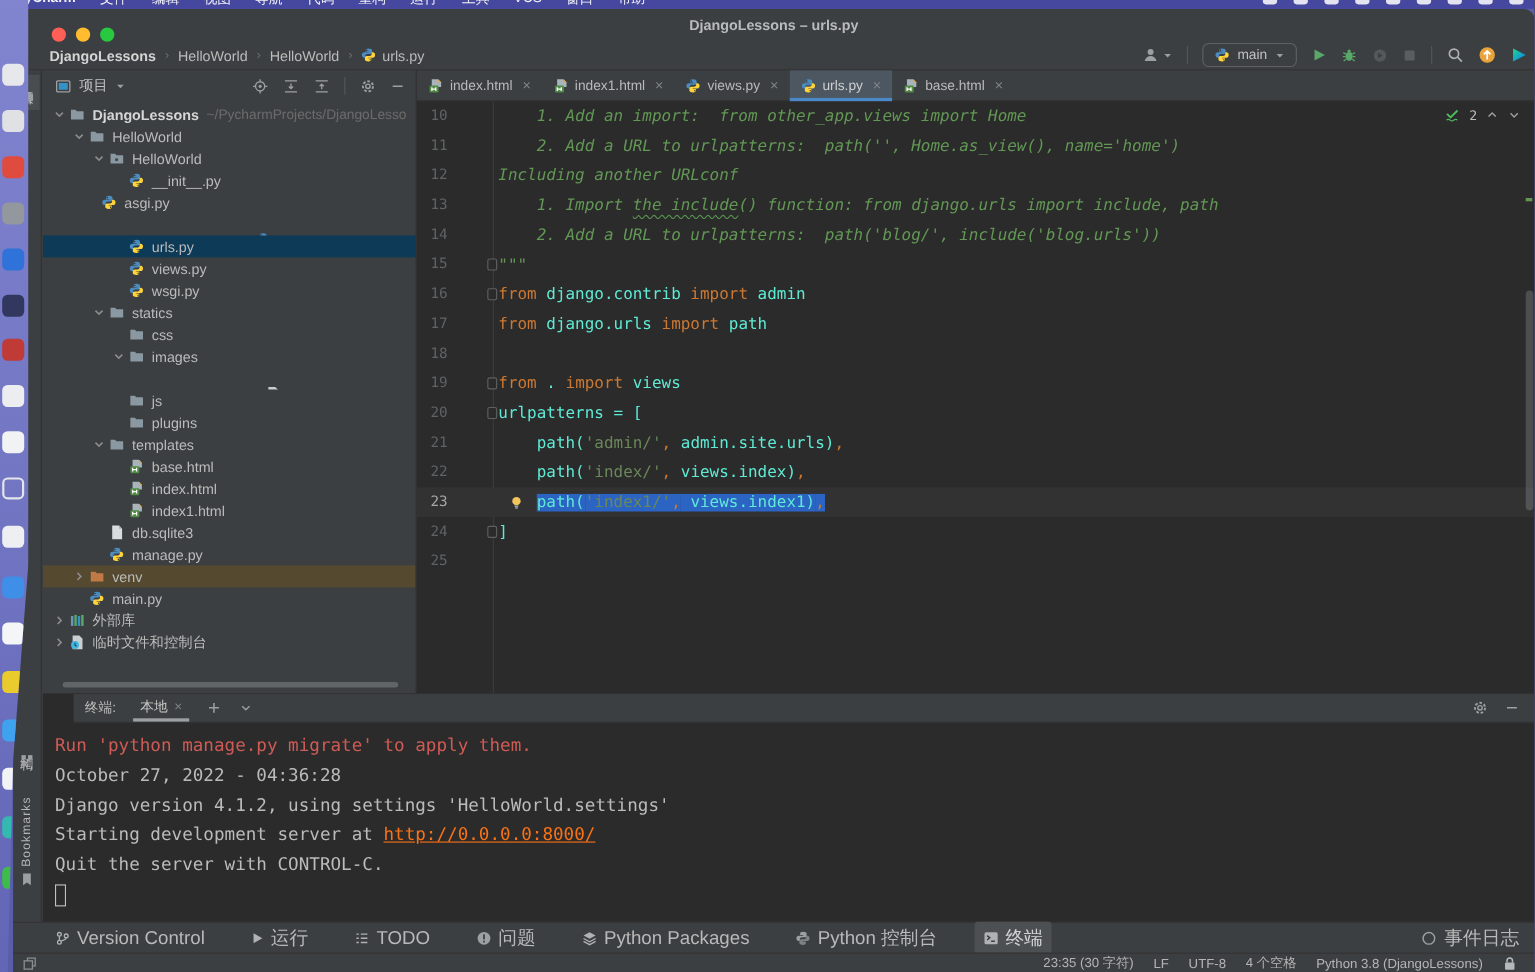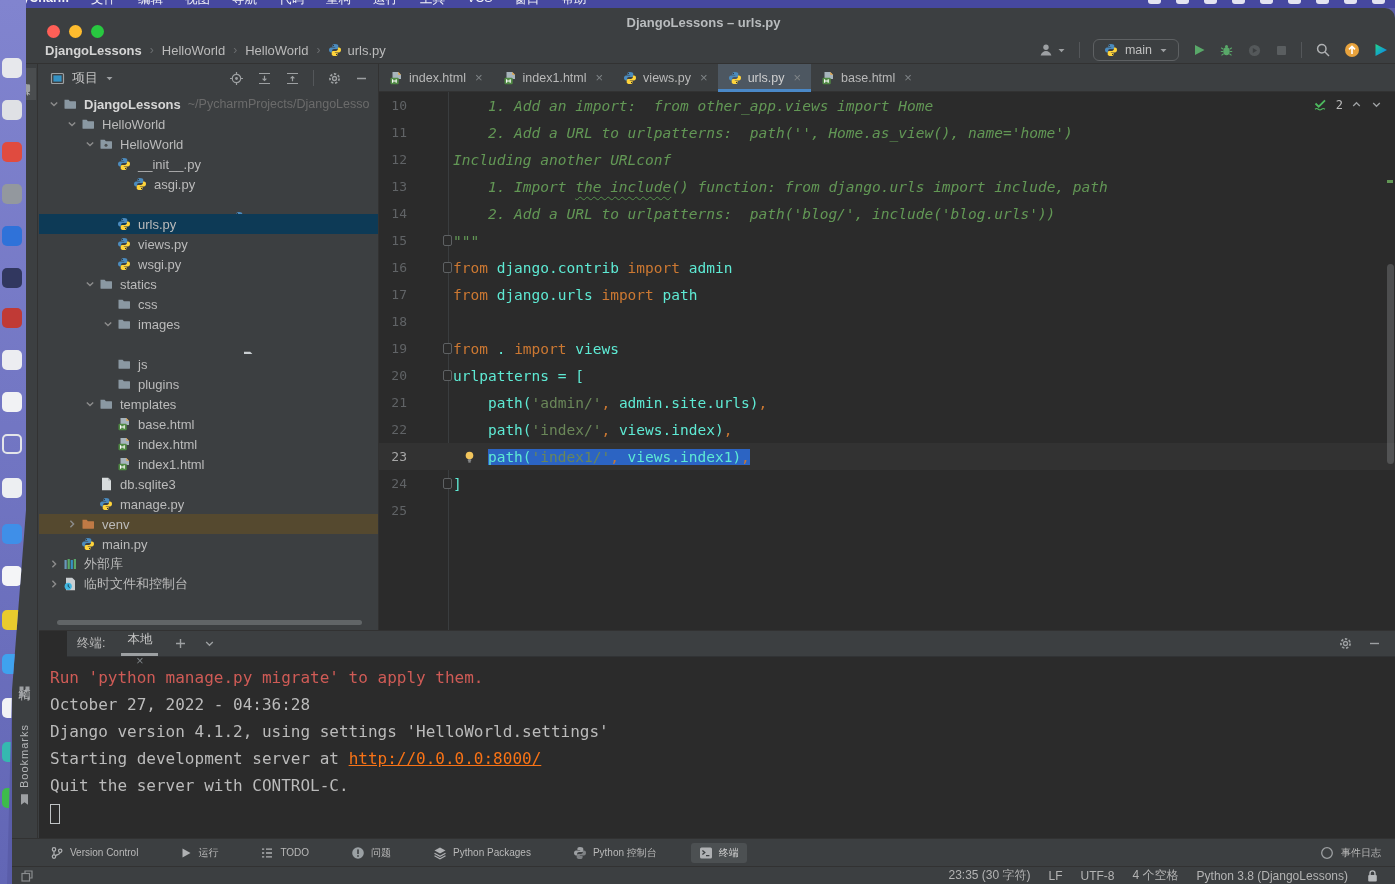--- a/index.html
+++ b/index.html
@@ -90,32 +90,32 @@
   .tok.pl  { color:#5eead4; }
   .tok.selected { background:#2c64c3; }
   .tok.typo { text-decoration:underline wavy #55924d; text-underline-offset:4px; text-decoration-thickness:1px; }
   #inspection { position:absolute; top:5px; right:12px; display:flex; align-items:center; gap:7px; font-size:12px; color:#bbb; }
   #vscroll { position:absolute; right:1px; top:172px; width:7px; height:200px; background:rgba(164,168,172,.28); border-radius:4px; }
   #stripe-mark { position:absolute; right:2px; top:88px; width:6px; height:3px; background:#629755; }
 
   
   #terminal { position:absolute; left:27px; top:622px; right:0; height:208px; background:#2b2b2b; border-top:1px solid #323232; }
   #term-header { height:26px; background:#3c3f41; display:flex; align-items:center; font-size:12.5px; color:#bbb; padding-left:10px; border-bottom:1px solid #313335; gap:16px;margin-left:28px; }
-  .term-tab { display:flex; align-items:center; gap:6px; height:100%; padding:0 6px; border-bottom:3px solid #9da0a2; color:#c6c6c6;flex-direction:column; }
+  .term-tab { display:flex; align-items:center; gap:6px; height:100%; padding:0 6px; border-bottom:3px solid #9da0a2; color:#c6c6c6; }
   .term-tab .x { color:#7f8487; }
   .th-right { margin-left:auto; display:flex; gap:15px; padding-right:14px; align-items:center; }
   #term-body { padding:7px 0 0 11px; font-family:"DejaVu Sans Mono",monospace; font-size:16px; line-height:27px; }
   .tline .fg { color:#bbbbbb; }
   .tline .err { color:#CF5B56;margin-top:16px; }
   .tline .link { color:#f97316; text-decoration:underline; }
   .cursor { display:inline-block; width:10px; height:20px; border:1.5px solid #c0c3c5; vertical-align:middle; }
 
   
   #bottombar { position:absolute; left:0; right:0; top:830px; height:28px; background:#3c3f41; border-top:1px solid #323232;
-               display:flex; align-items:center; font-size:10px; color:#b9b9b9; padding:0 14px 0 30px; }
+               display:flex; align-items:center; font-size:17px; color:#b9b9b9; padding:0 14px 0 30px; }
   #bb-left { display:flex; align-items:center; gap:26px; }
   .bb-item { display:flex; align-items:center; gap:6px; padding:3px 8px; border-radius:3px; }
   .bb-item.active { background:#4c5052; color:#d2d2d2; }
   #bb-right { margin-left:auto; display:flex; align-items:center; gap:7px; }
   #statusbar { position:absolute; left:0; right:0; top:858px; height:18px; background:#3c3f41; border-top:1px solid #323232;
                display:flex; align-items:center; font-size:12px; color:#b4b4b4; padding:0 16px 0 8px; }
   #sb-right { margin-left:auto; display:flex; gap:18px; align-items:center; }
 </style>
 </head>
 <body>
@@ -393,21 +393,21 @@
           <span class="ticon">
             <svg width="14" height="14" viewBox="0 0 14 14">
               <path fill="#4B8BBE" d="M6.9 1C5 1 4.4 1.9 4.4 2.8v1.3h2.8v.5H3c-1.1 0-2 .9-2 2.4 0 1.6.9 2.4 2 2.4h1.1V7.9c0-1 .9-1.8 1.9-1.8h2.7c.9 0 1.6-.7 1.6-1.6V2.8C10.3 1.9 9.4 1 6.9 1z"></path>
               <circle cx="5.4" cy="2.6" r=".65" fill="#2b2b2b"></circle>
               <path fill="#FFD43B" d="M7.1 13c1.9 0 2.5-.9 2.5-1.8v-1.3H6.8v-.5h4.2c1.1 0 2-.9 2-2.4 0-1.6-.9-2.4-2-2.4h-1.1v1.5c0 1-.9 1.8-1.9 1.8H5.3c-.9 0-1.6.7-1.6 1.6v1.7C3.7 12.1 4.6 13 7.1 13z"></path>
               <circle cx="8.6" cy="11.4" r=".65" fill="#2b2b2b"></circle>
             </svg>
           </span>
           <span class="tlabel">__init__.py</span>
         </div>
-        <div class="trow" style="padding-left: 77px;">
+        <div class="trow" style="padding-left: 36px;">
           <span class="chev"></span>
           <span class="ticon">
             <svg width="14" height="14" viewBox="0 0 14 14">
               <path fill="#4B8BBE" d="M6.9 1C5 1 4.4 1.9 4.4 2.8v1.3h2.8v.5H3c-1.1 0-2 .9-2 2.4 0 1.6.9 2.4 2 2.4h1.1V7.9c0-1 .9-1.8 1.9-1.8h2.7c.9 0 1.6-.7 1.6-1.6V2.8C10.3 1.9 9.4 1 6.9 1z"></path>
               <circle cx="5.4" cy="2.6" r=".65" fill="#2b2b2b"></circle>
               <path fill="#FFD43B" d="M7.1 13c1.9 0 2.5-.9 2.5-1.8v-1.3H6.8v-.5h4.2c1.1 0 2-.9 2-2.4 0-1.6-.9-2.4-2-2.4h-1.1v1.5c0 1-.9 1.8-1.9 1.8H5.3c-.9 0-1.6.7-1.6 1.6v1.7C3.7 12.1 4.6 13 7.1 13z"></path>
               <circle cx="8.6" cy="11.4" r=".65" fill="#2b2b2b"></circle>
             </svg>
           </span>
           <span class="tlabel">asgi.py</span>

